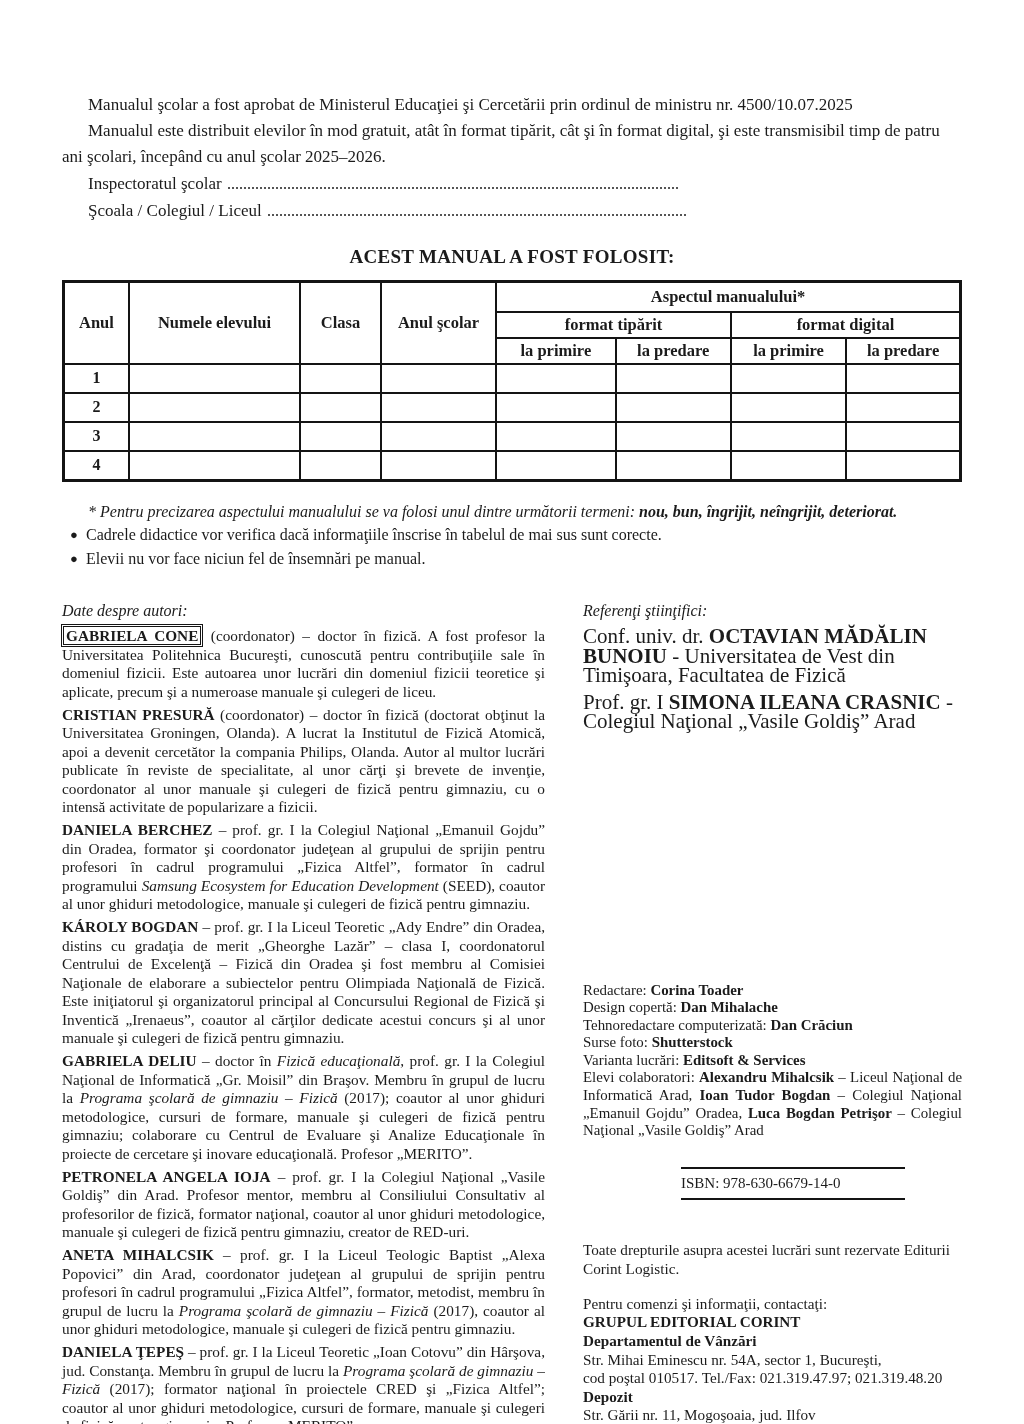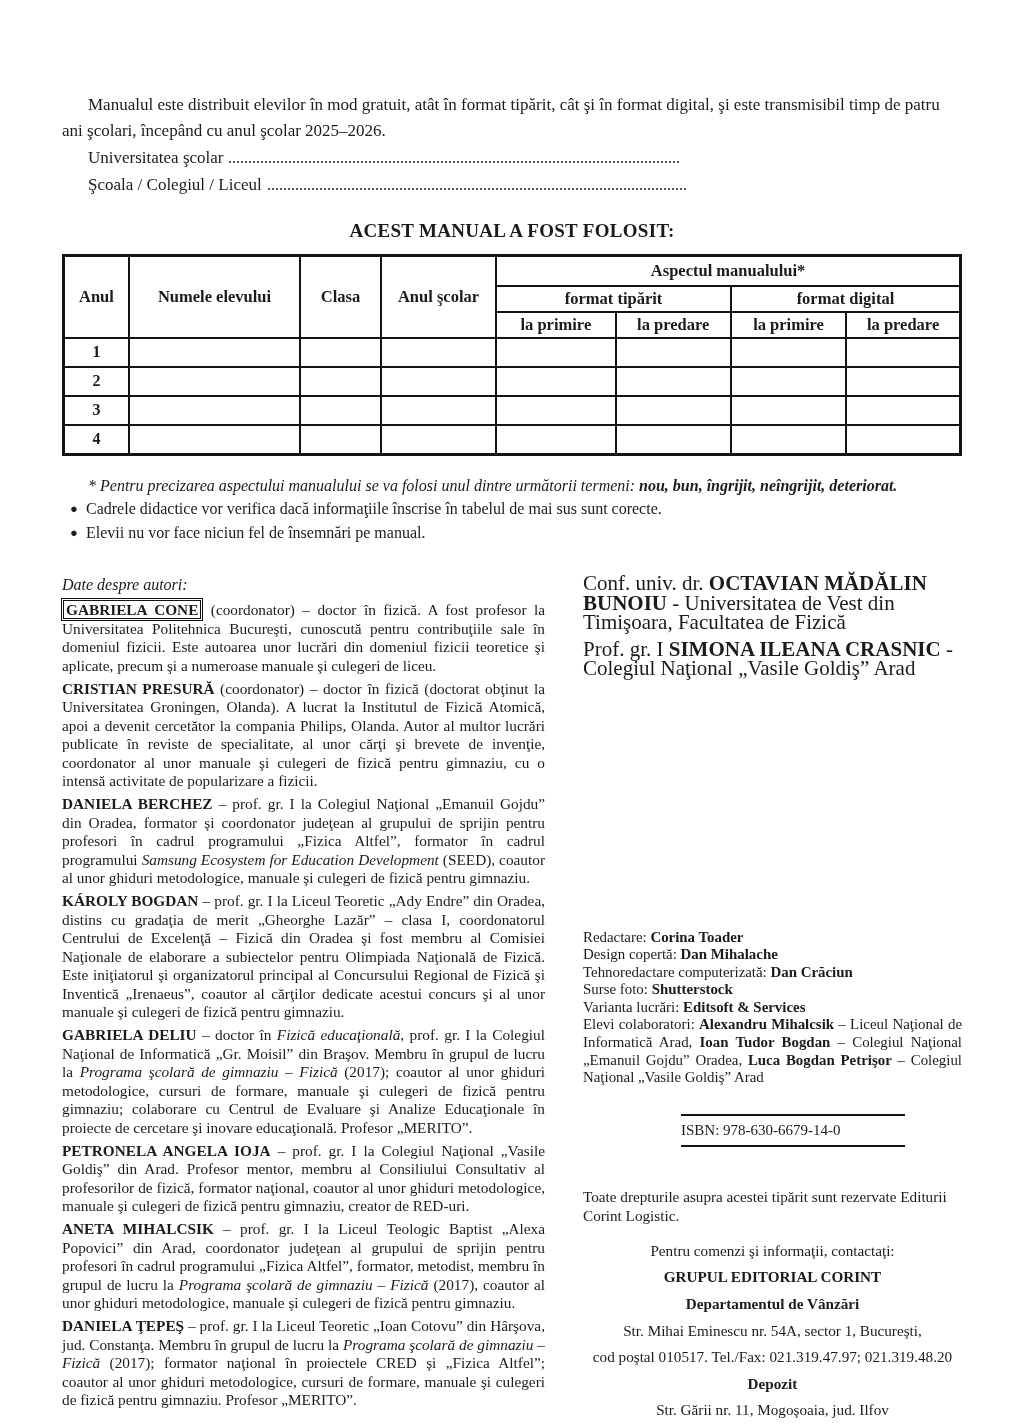--- a/index.html
+++ b/index.html
@@ -55,31 +55,32 @@
   .credits{margin-top:250px;}
   .credit-line{margin:0;font-size:14.9px;line-height:17.6px;text-align:justify;}
 
   .isbn-box{
     margin:27px 0 0 98px;width:224px;
     border-top:2.5px solid #141414;border-bottom:2.5px solid #141414;
     padding:6px 0;font-size:15px;
   }
   .rights{margin:40px 0 0 0;font-size:15.2px;line-height:19px;}
   .contact{margin-top:17px;font-size:15.2px;line-height:18.6px;}
-  .contact p{margin:8px;text-align:center;}
+  .contact p{margin:0;}
 </style>
 </head>
 <body>
 
 <div class="page">
 
   <div class="intro">
+    <p>Manualul şcolar a fost aprobat de Ministerul Educaţiei şi Cercetării prin ordinul de ministru nr. 4500/10.07.2025</p>
     <p>Manualul este distribuit elevilor în mod gratuit, atât în format tipărit, cât şi în format digital, şi este transmisibil timp de patru ani şcolari, începând cu anul şcolar 2025–2026.</p>
     <div class="fill-line">
-      <span class="lbl">Universitatea şcolar</span>
+      <span class="lbl">Inspectoratul şcolar</span>
       <span class="leader l1"></span>
     </div>
     <div class="fill-line">
       <span class="lbl">Şcoala / Colegiul / Liceul</span>
       <span class="leader l2"></span>
     </div>
   </div>
 
   <div class="tbl-title">ACEST MANUAL A FOST FOLOSIT:</div>
   <table class="usage">
@@ -172,37 +173,38 @@
       <p class="bio"><span class="seg-b">CRISTIAN PRESURĂ</span><span class="seg-n"> (coordonator) – doctor în fizică (doctorat obţinut la Universitatea Groningen, Olanda). A lucrat la Institutul de Fizică Atomică, apoi a devenit cercetător la compania Philips, Olanda. Autor al multor lucrări publicate în reviste de specialitate, al unor cărţi şi brevete de invenţie, coordonator al unor manuale şi culegeri de fizică pentru gimnaziu, cu o intensă activitate de popularizare a fizicii.</span></p>
       <p class="bio"><span class="seg-b">DANIELA BERCHEZ</span><span class="seg-n"> – prof. gr. I la Colegiul Naţional „Emanuil Gojdu” din Oradea, formator şi coordonator judeţean al grupului de sprijin pentru profesori în cadrul programului „Fizica Altfel”, formator în cadrul programului </span><span class="seg-i">Samsung Ecosystem for Education Development</span><span class="seg-n"> (SEED), coautor al unor ghiduri metodologice, manuale şi culegeri de fizică pentru gimnaziu.</span></p>
       <p class="bio"><span class="seg-b">KÁROLY BOGDAN</span><span class="seg-n"> – prof. gr. I la Liceul Teoretic „Ady Endre” din Oradea, distins cu gradaţia de merit „Gheorghe Lazăr” – clasa I, coordonatorul Centrului de Excelenţă – Fizică din Oradea şi fost membru al Comisiei Naţionale de elaborare a subiectelor pentru Olimpiada Naţională de Fizică.  Este iniţiatorul şi organizatorul principal al Concursului Regional de Fizică şi Inventică „Irenaeus”, coautor al cărţilor dedicate acestui concurs şi al unor manuale şi culegeri de fizică pentru gimnaziu.</span></p>
       <p class="bio"><span class="seg-b">GABRIELA DELIU</span><span class="seg-n"> – doctor în </span><span class="seg-i">Fizică educaţională</span><span class="seg-n">, prof. gr. I la Colegiul Naţional de Informatică „Gr. Moisil” din Braşov. Membru în grupul de lucru la </span><span class="seg-i">Programa şcolară de gimnaziu – Fizică</span><span class="seg-n"> (2017); coautor al unor ghiduri metodologice, cursuri de formare, manuale şi culegeri de fizică pentru gimnaziu; colaborare cu Centrul de Evaluare şi Analize Educaţionale în proiecte de cercetare şi inovare educaţională. Profesor „MERITO”.</span></p>
       <p class="bio"><span class="seg-b">PETRONELA ANGELA IOJA</span><span class="seg-n"> – prof. gr. I la Colegiul Naţional „Vasile Goldiş” din Arad. Profesor mentor, membru al Consiliului Consultativ al profesorilor de fizică, formator naţional, coautor al unor ghiduri metodologice, manuale şi culegeri de fizică pentru gimnaziu, creator de RED-uri.</span></p>
       <p class="bio"><span class="seg-b">ANETA MIHALCSIK</span><span class="seg-n"> – prof. gr. I la Liceul Teologic Baptist „Alexa Popovici” din Arad, coordonator judeţean al grupului de sprijin pentru profesori în cadrul programului „Fizica Altfel”, formator, metodist, membru în grupul de lucru la </span><span class="seg-i">Programa şcolară de gimnaziu – Fizică</span><span class="seg-n"> (2017), coautor al unor ghiduri metodologice, manuale şi culegeri de fizică pentru gimnaziu.</span></p>
       <p class="bio"><span class="seg-b">DANIELA ŢEPEŞ</span><span class="seg-n"> – prof. gr. I la Liceul Teoretic „Ioan Cotovu” din Hârşova, jud. Constanţa. Membru în grupul de lucru la </span><span class="seg-i">Programa şcolară de gimnaziu – Fizică</span><span class="seg-n"> (2017); formator naţional în proiectele CRED şi „Fizica Altfel”; coautor al unor ghiduri metodologice, cursuri de formare, manuale şi culegeri de fizică pentru gimnaziu. Profesor „MERITO”.</span></p>
     </div>
 
     <div class="col-right">
+      <p class="sec-head">Referenţi ştiinţifici:</p>
       <p class="ref-entry"><span class="seg-n">Conf. univ. dr. </span><span class="seg-b">OCTAVIAN MĂDĂLIN BUNOIU</span><span class="seg-n"> - Universitatea de Vest din Timişoara, Facultatea de Fizică</span></p>
       <p class="ref-entry"><span class="seg-n">Prof. gr. I </span><span class="seg-b">SIMONA ILEANA CRASNIC</span><span class="seg-n"> - Colegiul Naţional „Vasile Goldiş” Arad</span></p>
 
       <div class="credits">
         <p class="credit-line"><span class="seg-n">Redactare: </span><span class="seg-b">Corina Toader</span></p>
         <p class="credit-line"><span class="seg-n">Design copertă: </span><span class="seg-b">Dan Mihalache</span></p>
         <p class="credit-line"><span class="seg-n">Tehnoredactare computerizată: </span><span class="seg-b">Dan Crăciun</span></p>
         <p class="credit-line"><span class="seg-n">Surse foto: </span><span class="seg-b">Shutterstock</span></p>
         <p class="credit-line"><span class="seg-n">Varianta lucrări: </span><span class="seg-b">Editsoft &amp; Services</span></p>
         <p class="credit-line"><span class="seg-n">Elevi colaboratori: </span><span class="seg-b">Alexandru Mihalcsik</span><span class="seg-n"> – Liceul Naţional de Informatică Arad, </span><span class="seg-b">Ioan Tudor Bogdan</span><span class="seg-n"> – Colegiul Naţional „Emanuil Gojdu” Oradea, </span><span class="seg-b">Luca Bogdan Petrişor</span><span class="seg-n"> – Colegiul Naţional „Vasile Goldiş” Arad</span></p>
       </div>
 
       <div class="isbn-box">
         <span>ISBN: 978-630-6679-14-0</span>
       </div>
 
-      <p class="rights">Toate drepturile asupra acestei tipărit sunt rezervate Editurii Corint Logistic.</p>
+      <p class="rights">Toate drepturile asupra acestei lucrări sunt rezervate Editurii Corint Logistic.</p>
 
       <div class="contact">
         <p><span class="seg-n">Pentru comenzi şi informaţii, contactaţi:</span></p>
         <p><span class="seg-b">GRUPUL EDITORIAL CORINT</span></p>
         <p><span class="seg-b">Departamentul de Vânzări</span></p>
         <p><span class="seg-n">Str. Mihai Eminescu nr. 54A, sector 1, Bucureşti,</span></p>
         <p><span class="seg-n">cod poştal 010517. Tel./Fax: 021.319.47.97; 021.319.48.20</span></p>
         <p><span class="seg-b">Depozit</span></p>
         <p><span class="seg-n">Str. Gării nr. 11, Mogoşoaia, jud. Ilfov</span></p>
         <p><span class="seg-n">Tel.: 0758.053.416</span></p>

